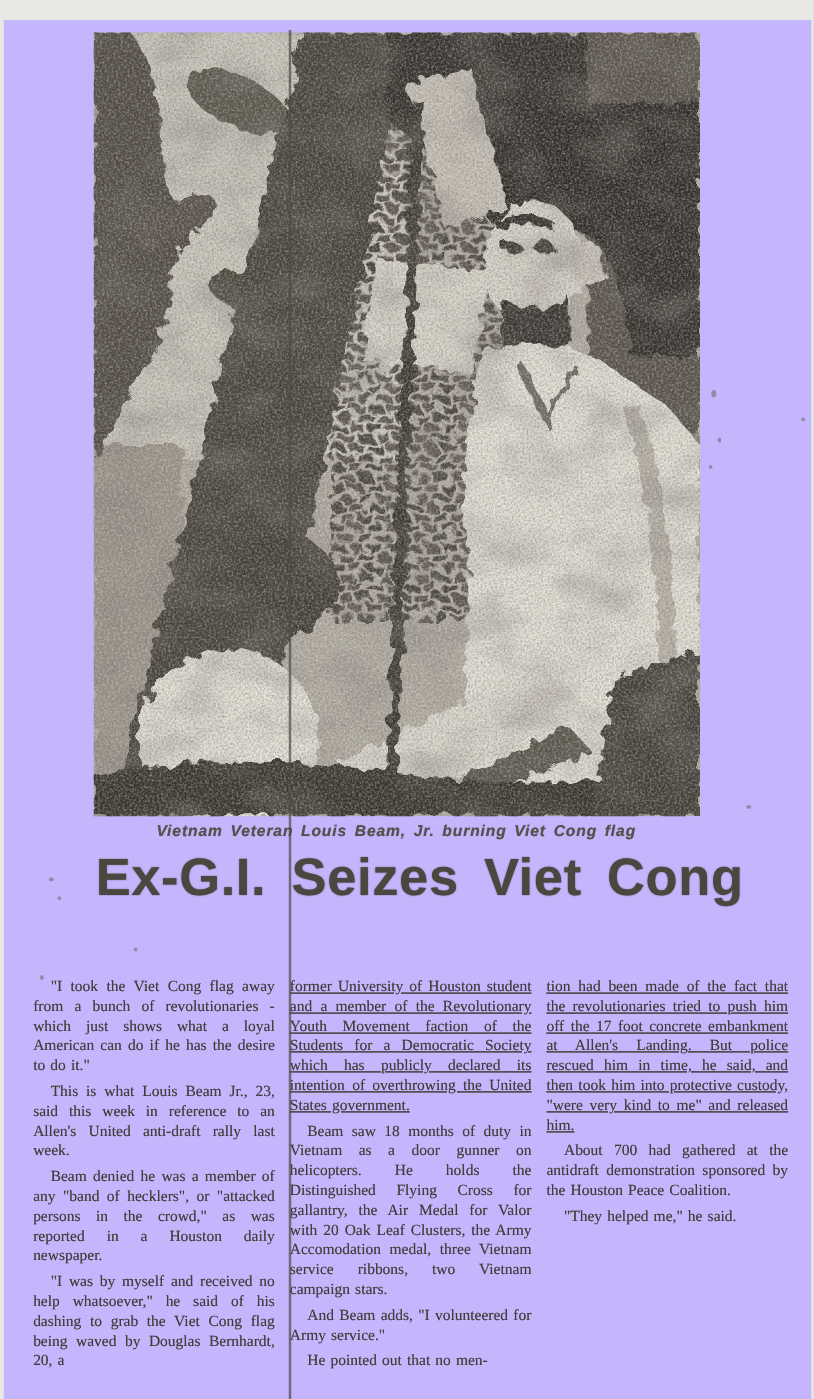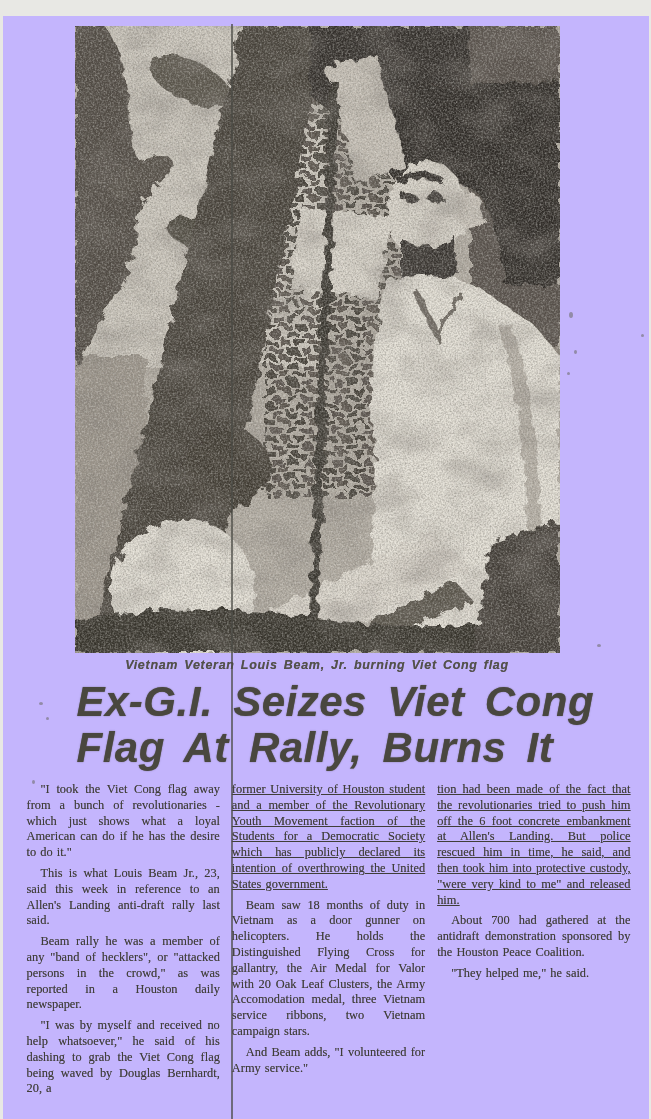--- a/index.html
+++ b/index.html
@@ -20,21 +20,21 @@
     color:#53514b;
     text-shadow:0 0 0.6px rgba(83,81,75,0.7);
   }
   .headline{
     position:absolute;left:74px;top:663px;width:560px;margin:0;
     font:700 42px/46px "Liberation Sans","DejaVu Sans",sans-serif;
     letter-spacing:0.5px;word-spacing:8px;
     color:#49473f;
     text-shadow:0 0 1.2px rgba(73,71,63,0.85);
   }
-  .headline .hl{display:block;white-space:nowrap;font-style:italic;}
+  .headline .hl{display:block;white-space:nowrap;}
   .body{
     position:absolute;left:24px;top:766px;width:604px;
     display:flex;gap:12px;
   }
   .col{width:194px;}
   .col p{
     margin:0 0 5px 0;
     text-indent:14px;
     text-align:justify;
     font-size:12.4px;line-height:15.8px;
@@ -118,37 +118,37 @@
       <rect width="485" height="627" filter="url(#blotch)" opacity="0.75"></rect>
       <rect width="485" height="627" filter="url(#grainD)" opacity="0.6"></rect>
       <rect width="485" height="627" filter="url(#grainL)" opacity="0.5"></rect>
     </svg>
   </div>
 
   <div class="caption">Vietnam Veteran Louis Beam, Jr. burning Viet Cong flag</div>
 
   <h1 class="headline">
     <span class="hl">Ex-G.I. Seizes Viet Cong</span>
-    <span class="hl">Flag At Rally, Burns It</span>
   </h1>
 
   <div class="body">
     <div class="col">
       <p>"I took the Viet Cong flag away from a bunch of revolutionaries - which just shows what a loyal American can do if he has the desire to do it."</p>
-      <p>This is what Louis Beam Jr., 23, said this week in reference to an Allen's Landing anti-draft rally last said.</p>
-      <p>Beam rally he was a member of any "band of hecklers", or "attacked persons in the crowd," as was reported in a Houston daily newspaper.</p>
+      <p>This is what Louis Beam Jr., 23, said this week in reference to an Allen's United anti-draft rally last week.</p>
+      <p>Beam denied he was a member of any "band of hecklers", or "attacked persons in the crowd," as was reported in a Houston daily newspaper.</p>
       <p>"I was by myself and received no help whatsoever," he said of his dashing to grab the Viet Cong flag being waved by Douglas Bernhardt, 20, a</p>
     </div>
     <div class="col">
       <p class="cont">former University of Houston student and a member of the Revolutionary Youth Movement faction of the Students for a Democratic Society which has publicly declared its intention of overthrowing the United States government.</p>
       <p>Beam saw 18 months of duty in Vietnam as a door gunner on helicopters. He holds the Distinguished Flying Cross for gallantry, the Air Medal for Valor with 20 Oak Leaf Clusters, the Army Accomodation medal, three Vietnam service ribbons, two Vietnam campaign stars.</p>
       <p>And Beam adds, "I volunteered for Army service."</p>
+      <p>He pointed out that no men-</p>
     </div>
     <div class="col">
-      <p class="cont">tion had been made of the fact that the revolutionaries tried to push him off the 6 foot concrete embankment at Allen's Landing. But police rescued him in time, he said, and then took him into protective custody, "were very kind to me" and released him.</p>
+      <p class="cont">tion had been made of the fact that the revolutionaries tried to push him off the 17 foot concrete embankment at Allen's Landing. But police rescued him in time, he said, and then took him into protective custody, "were very kind to me" and released him.</p>
       <p>About 700 had gathered at the antidraft demonstration sponsored by the Houston Peace Coalition.</p>
       <p>"They helped me," he said.</p>
     </div>
   </div>
 
   <div class="scanline"></div>
 
   <div class="spk" style="left:36px;top:686px;width:4px;height:3px;"></div>
   <div class="spk" style="left:43px;top:701px;width:3px;height:3px;"></div>
   <div class="spk" style="left:29px;top:764px;width:3px;height:4px;"></div>

